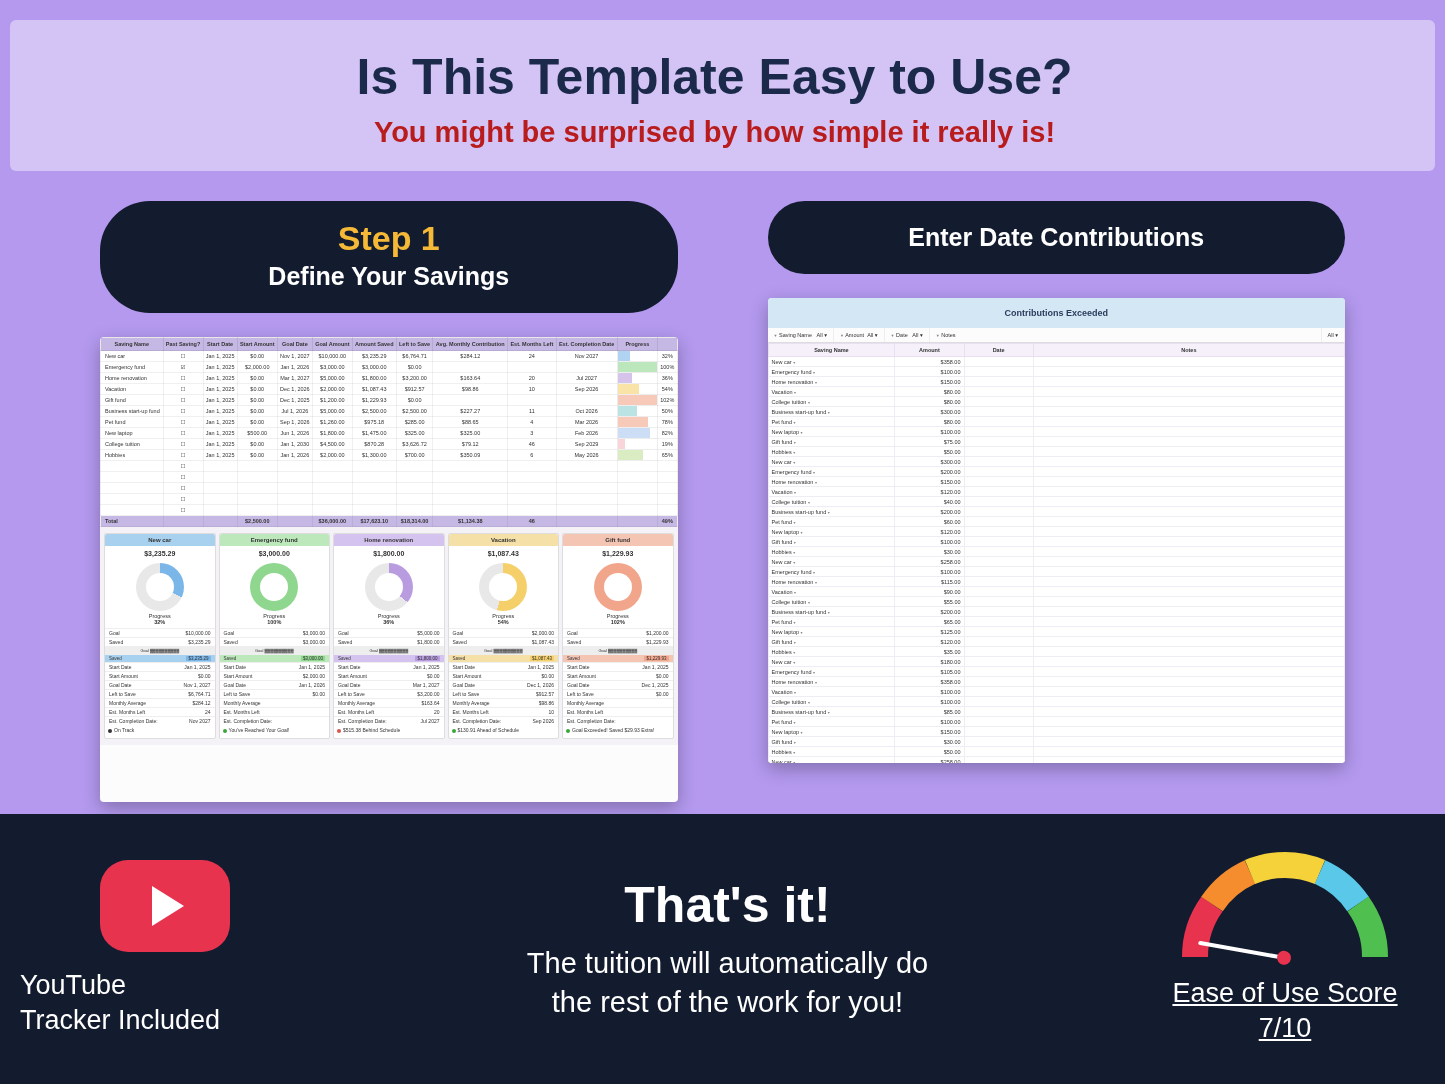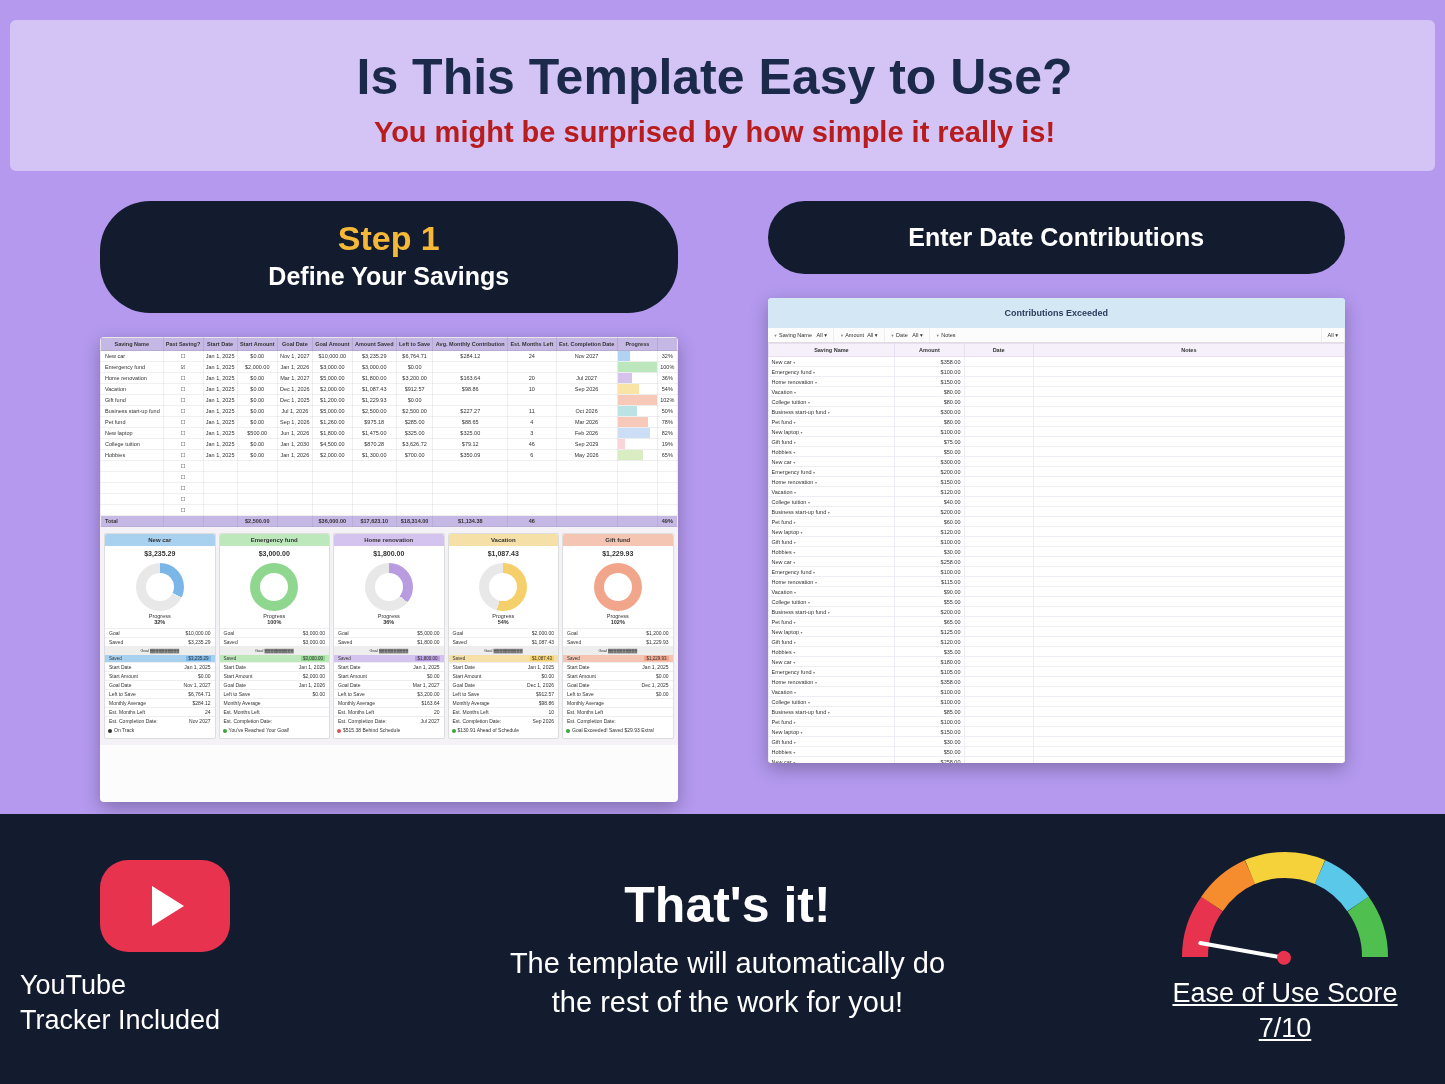--- a/index.html
+++ b/index.html
@@ -969,21 +969,21 @@
     <div class="yt">
         <div class="yt-tri"></div>
       </div>
     <div class="f-left-txt">
       <span>YouTube</span><br><span>Tracker Included</span>
     </div>
   </div>
   <div class="f-mid">
     <div class="f-mid-h">That's it!</div>
     <div class="f-mid-s">
-      <span>The template will automatically do</span><br><span>the rest of the work for you!</span>
+      <span>The tuition will automatically do</span><br><span>the rest of the work for you!</span>
     </div>
   </div>
   <div class="f-right">
     <div class="gauge">
       <svg viewBox="0 0 210 110">
         <path d="M 15 105 A 90 90 0 0 1 32 52" stroke="#e8334f" stroke-width="26" fill="none"></path>
         <path d="M 32 52 A 90 90 0 0 1 70 20" stroke="#f58c2e" stroke-width="26" fill="none"></path>
         <path d="M 70 20 A 90 90 0 0 1 140 20" stroke="#f5d23a" stroke-width="26" fill="none"></path>
         <path d="M 140 20 A 90 90 0 0 1 178 52" stroke="#5ac8e8" stroke-width="26" fill="none"></path>
         <path d="M 178 52 A 90 90 0 0 1 195 105" stroke="#4fbf4f" stroke-width="26" fill="none"></path>

